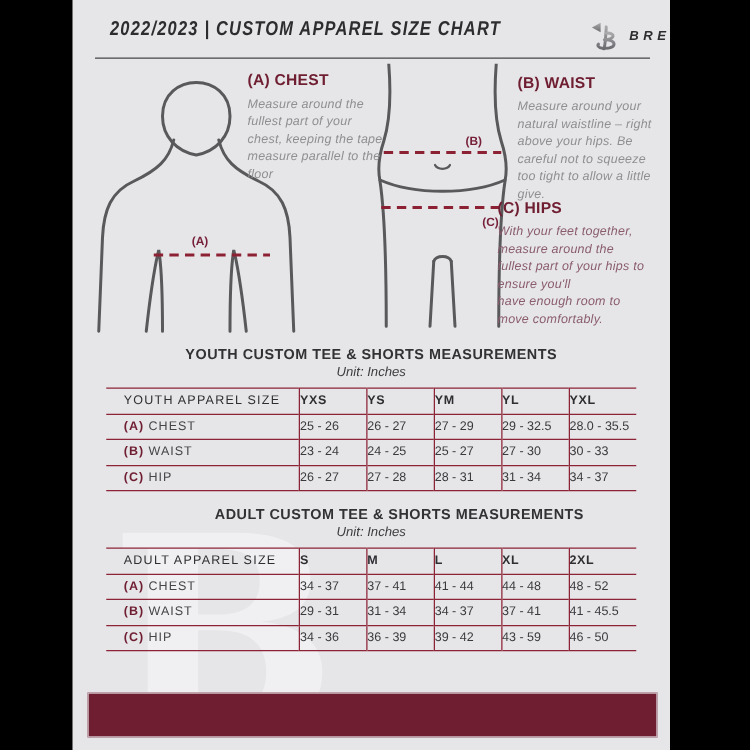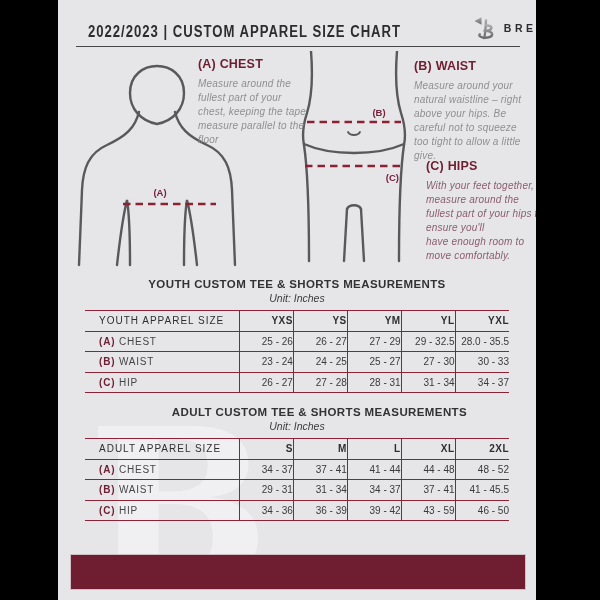--- a/index.html
+++ b/index.html
@@ -6,22 +6,22 @@
   body{
     width:600px;height:600px;position:relative;background:#000;
     font-family:"Liberation Sans",sans-serif;overflow:hidden;
   }
   .page{
     position:absolute;left:58px;top:0;width:478px;height:600px;
     background:#e6e6e8;overflow:hidden;
   }
   
   .hdr{
-    position:relative;z-index:2;display:flex;align-items:flex-end;
-    justify-content:space-between;padding:15px 24px 0 30px;height:26px;
+    position:relative;z-index:2;display:flex;align-items:flex-start;
+    justify-content:space-between;padding:15px 24px 0 30px;height:26px;font-style:italic;
   }
   .hdr-title{
     display:inline-block;transform:scaleX(.82);transform-origin:left center;
     font-weight:700;font-size:16px;letter-spacing:1.2px;color:#2d2d30;white-space:nowrap;
   }
   .brand{display:flex;align-items:center;gap:7px;}
   .brand-name{font-weight:700;font-size:10.5px;letter-spacing:3.6px;color:#2d2d30;}
   .hdr-rule{
     position:relative;z-index:2;margin:5px 16px 0 18px;height:0;
     border-top:1.2px solid #47474a;
@@ -33,39 +33,39 @@
   .instr h3{
     margin:0 0 6px 0;font-size:12.5px;font-weight:700;color:#6f1d31;letter-spacing:.2px;
   }
   .instr p{
     margin:0;font-size:10px;line-height:1.4;font-style:italic;
     color:#8f8f92;letter-spacing:.2px;white-space:pre-line;
   }
   .instr.hips p{color:#8a5c6c;}
   .i-chest{left:140px;top:10px;width:112px;}
   .i-waist{left:356px;top:12px;width:116px;}
-  .i-hips{left:368px;top:112px;width:120px;}
+  .i-hips{left:340px;top:112px;width:120px;}
   
   .sec-title{
     position:relative;z-index:2;margin:9px 0 0 0;text-align:center;
     font-size:11.5px;font-weight:700;color:#323235;letter-spacing:.4px;
   }
   .sec-unit{
     position:relative;z-index:2;margin:2px 0 0 0;text-align:center;
     font-size:10.5px;font-style:italic;color:#3c3c40;
   }
   .sec-title.adult{margin-top:13px;margin-left:45px;}
   
   table.size{
     position:relative;z-index:2;border-collapse:collapse;
     width:424px;margin:6px auto 12px auto;table-layout:fixed;
     border-top:1.5px solid #8d2336;
   }
   table.size tr{border-bottom:1.5px solid #8d2336;}
-  table.size td{height:19.5px;padding:0;font-size:10px;color:#3a3a3e;text-align:right;}
+  table.size td{height:19.5px;padding:0;font-size:10px;color:#3a3a3e;text-align:left;}
   table.size td + td{border-left:1.4px solid #8d2336;}
   table.size td.lbl{
     width:140px;text-align:left;padding-left:14px;letter-spacing:.8px;color:#454549;
   }
   table.size tr.hd td{font-weight:700;letter-spacing:.5px;color:#2f2f33;}
   table.size tr.hd td.lbl{font-weight:400;letter-spacing:1px;}
   .k{color:#6f1d31;font-weight:700;}
   
   .footer-bar{
     position:absolute;z-index:3;left:12px;top:554px;width:454px;height:34px;

